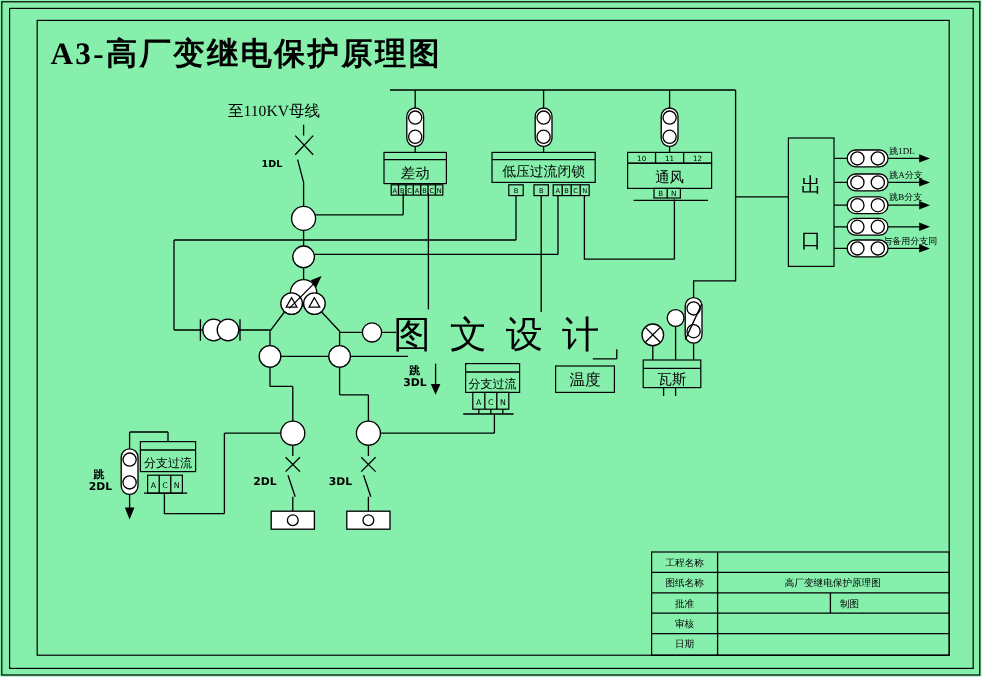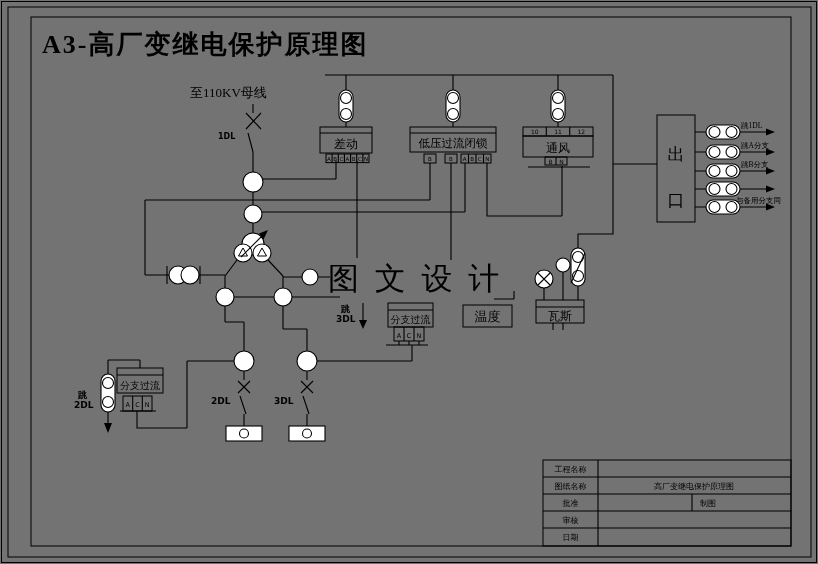--- a/index.html
+++ b/index.html
@@ -1,16 +1,16 @@
 <!DOCTYPE html>
 <html><head>
 <meta charset="utf-8">
 <style>
   html,body{margin:0;padding:0;background:#fff;}
-  .stage{position:relative;width:818px;height:564px;background:#737373;overflow:hidden;text-align:right;}
+  .stage{position:relative;width:818px;height:564px;background:#86efac;overflow:hidden;text-align:right;}
   svg{display:block;}
   .ln{stroke:#000;stroke-width:1.1;fill:none;}
   .wh{fill:#fff;stroke:#000;stroke-width:1.1;}
   .hollow{fill:none;stroke:#000;stroke-width:1;}
   .blk{fill:#000;stroke:none;}
   text{fill:#000;font-family:"Liberation Serif", serif;}
   .cjk{font-family:"Liberation Serif", serif;}
   .sm{font-family:"DejaVu Sans", sans-serif;}
   .bold{font-weight:bold;}
   .mid{text-anchor:middle;}

